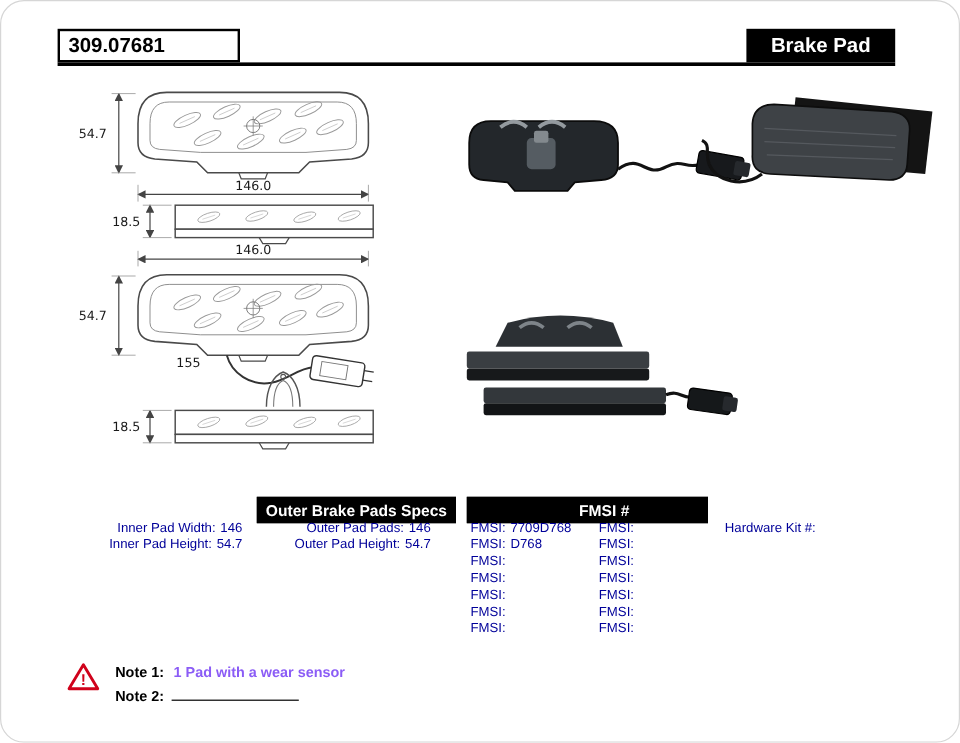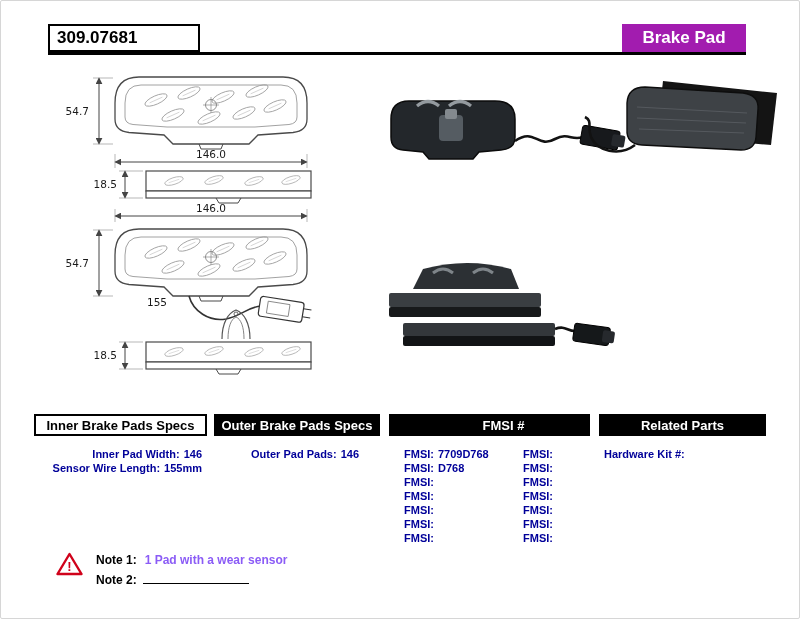--- a/index.html
+++ b/index.html
@@ -1,41 +1,41 @@
 <!DOCTYPE html>
 <html><head>
 <meta charset="utf-8">
 <style>
   html,body{margin:0;padding:0;background:#fff;}
-  .page{position:relative;width:800px;height:619px;background:#fff;border:1px solid #d6d6d6;border-radius:2px;
+  .page{position:relative;width:800px;height:619px;background:#fff;border:1px solid #d6d6d6;border-radius:20px;
         box-sizing:border-box;font-family:"Liberation Sans","DejaVu Sans",sans-serif;overflow:hidden;}
 
   
   .hdr{position:absolute;left:47px;right:53px;top:23px;height:28px;border-bottom:3px solid #000;}
   .pn-box{position:absolute;left:0;top:0;bottom:0;width:152px;border:2px solid #000;box-sizing:border-box;
           font-size:17px;font-weight:bold;color:#000;display:flex;align-items:center;padding-left:7px;}
-  .pt-box{position:absolute;right:0;top:0;bottom:0;width:124px;background:#a21caf;color:#fff;font-size:17px;
+  .pt-box{position:absolute;right:0;top:0;bottom:0;width:124px;background:#000000;color:#fff;font-size:17px;
           font-weight:bold;display:flex;align-items:center;justify-content:center;}
 
   
   .diagram{position:absolute;left:20px;top:58px;width:760px;height:352px;}
   text.dim{font-size:10.5px;fill:#1a1a1a;font-family:"DejaVu Sans",sans-serif;}
 
   
   .tbl{position:absolute;left:0;top:413px;width:800px;height:138px;}
   .col-h{position:absolute;top:0;height:22px;box-sizing:border-box;font-size:13px;font-weight:bold;
          display:flex;align-items:center;justify-content:center;border:2px solid #000;}
   .col-h.dark{background:#000;color:#fff;}
   .col-h.light{background:#fff;color:#000;}
-  .rows{position:absolute;top:33px;font-size:11px;font-weight:bold;color:#000099;}
+  .rows{position:absolute;top:19px;font-size:11px;font-weight:normal;color:#000099;}
   .rows .r{height:14px;line-height:14px;white-space:nowrap;}
   .rows.right .r{text-align:right;}
   .val{margin-left:4px;}
   .fmsi-r{display:flex;height:14px;line-height:14px;}
-  .fmsi-cell{width:107px;white-space:nowrap;margin-left:12px;}
+  .fmsi-cell{width:107px;white-space:nowrap;}
   .fmsi-cell.rt{flex:1;}
 
   
   .notes{position:absolute;left:55px;top:550px;height:50px;font-size:12px;}
   .warn{position:absolute;left:0;top:1px;}
   .nline{position:absolute;left:40px;white-space:nowrap;}
   .n1{top:2px;} .n2{top:21px;}
   .nlabel{font-weight:bold;color:#000;text-align:center;}
   .nred{color:#8b5cf6;font-weight:bold;margin-left:8px;}
   .nblank{display:inline-block;width:106px;height:11px;border-bottom:1.5px solid #000;margin-left:6px;}
@@ -190,37 +190,38 @@
       <rect x="14" y="71" width="152" height="10" rx="2" fill="#121416"></rect>
       <path d="M166,64 C176,60 178,66 186,66" stroke="#121212" stroke-width="2.6" fill="none"></path>
       <g transform="translate(186,58) rotate(8)">
         <rect width="36" height="18" rx="3" fill="#15181a" stroke="#000"></rect>
         <rect x="29" y="3" width="12" height="12" rx="2" fill="#26292d"></rect>
       </g>
     </g>
   </svg>
 
   <div class="tbl">
-    <div class="col-h light" style="left:33px;width:173px;">Inner Brake Pads Specs</div>
     <div class="col-h dark" style="left:213px;width:166px;">Outer Brake Pads Specs</div>
     <div class="col-h dark" style="left:388px;width:201px;padding-left:28px;">FMSI #</div>
-    <div class="col-h dark" style="left:598px;width:167px;">Related Parts</div>
 
     <div class="rows right" style="left:33px;width:168px;">
       <div class="r">
         <span>Inner Pad Width:</span><span class="val">146</span>
       </div>
       <div class="r">
-        <span>Sensor Wire Length:</span><span class="val">155mm</span>
+        <span>Inner Pad Height:</span><span class="val">54.7</span>
       </div>
     </div>
 
     <div class="rows right" style="left:213px;width:145px;">
       <div class="r">
         <span>Outer Pad Pads:</span><span class="val">146</span>
+      </div>
+      <div class="r">
+        <span>Outer Pad Height:</span><span class="val">54.7</span>
       </div>
     </div>
 
     <div class="rows" style="left:391px;width:198px;">
       <div class="fmsi-r">
         <span class="fmsi-cell"><span>FMSI:</span><span class="val">7709D768</span></span>
         <span class="fmsi-cell rt"><span>FMSI:</span><span class="val"></span></span>
       </div>
       <div class="fmsi-r">
         <span class="fmsi-cell"><span>FMSI:</span><span class="val">D768</span></span>

